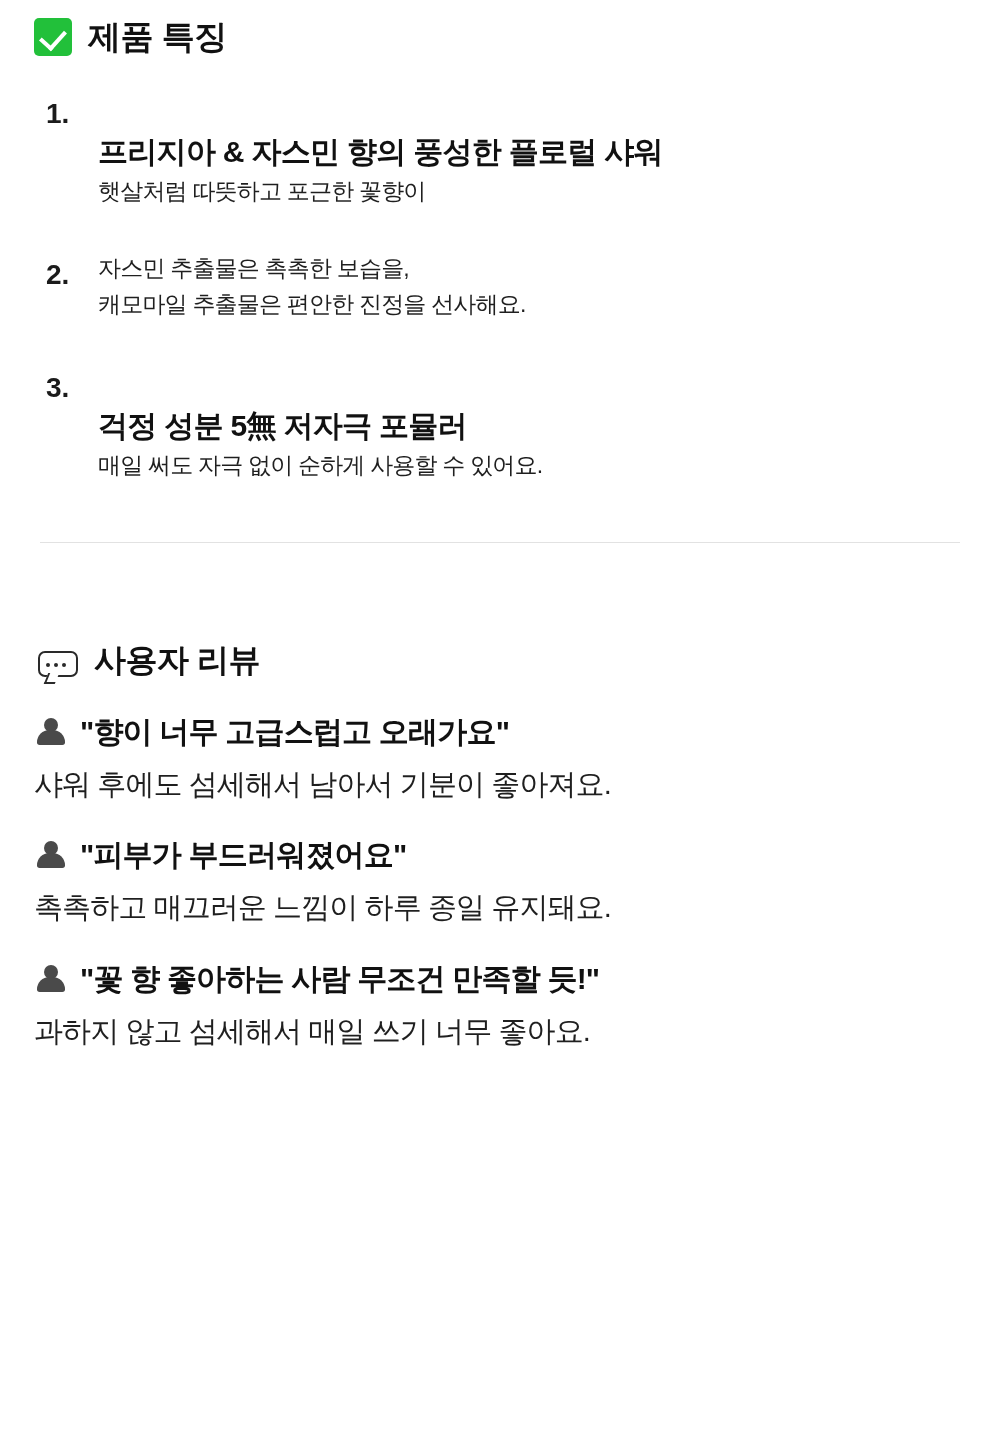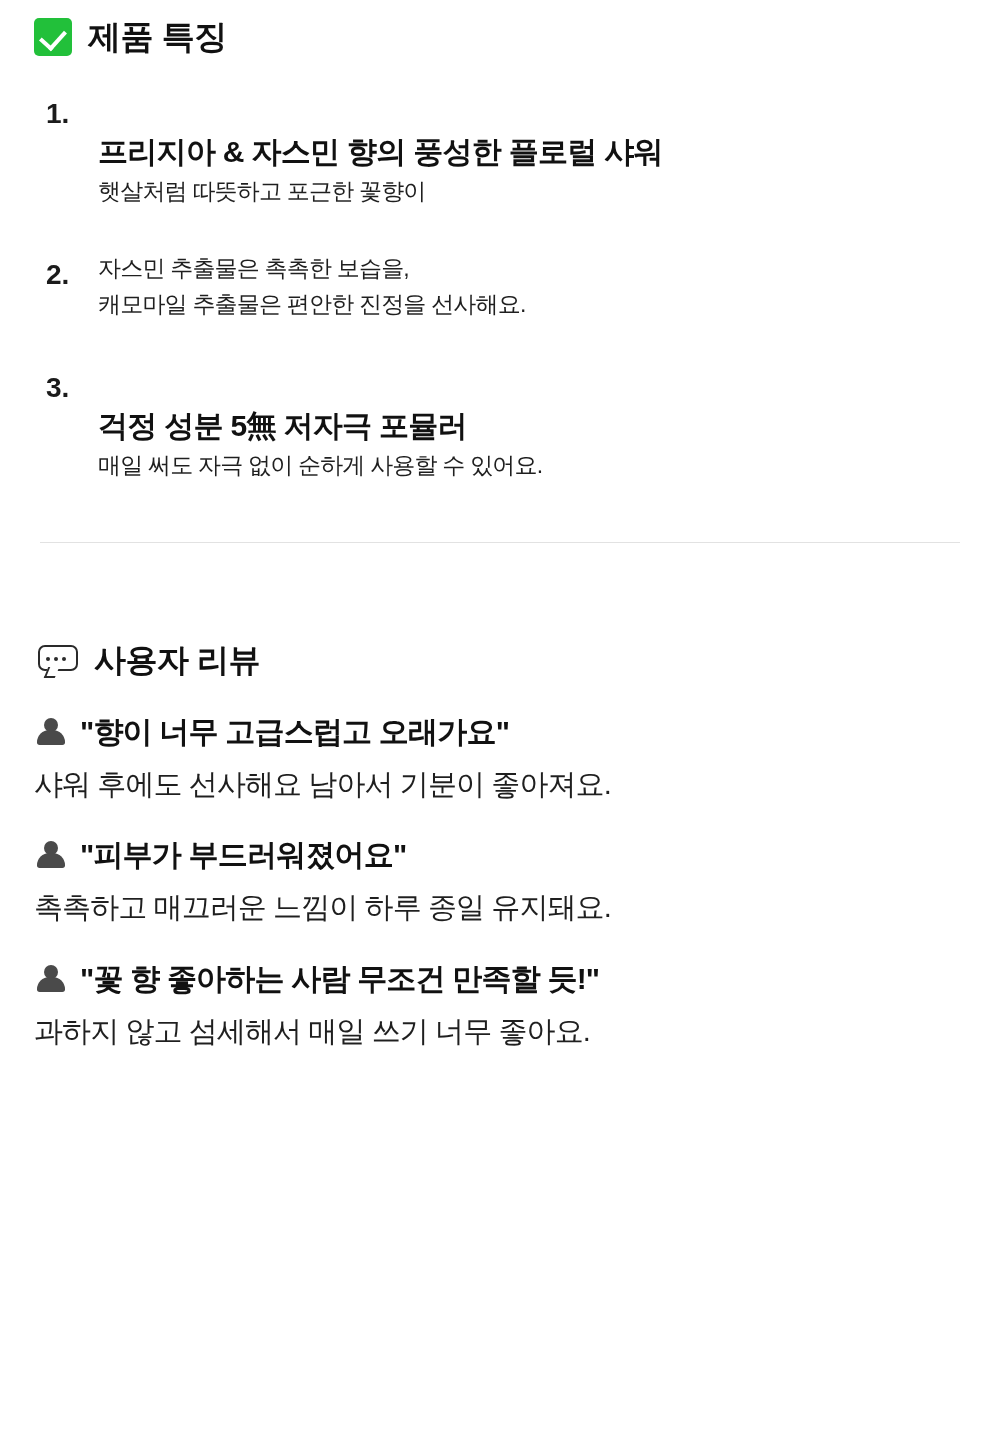--- a/index.html
+++ b/index.html
@@ -96,21 +96,21 @@
   .divider {
     margin: 58px 6px 0 6px;
     height: 1px;
     background: #e2e2e2;
   }
 
   
   .reviews-block { margin-top: 96px; }
   .reviews-head {
     display: flex;
-    align-items: center;
+    align-items: flex-end;
     gap: 16px;
     padding-left: 4px;
   }
   .bubble-icon {
     width: 40px;
     height: 32px;
     flex: 0 0 auto;
     position: relative;
   }
   .bubble-icon .box {
@@ -248,21 +248,21 @@
     </div>
 
     <div class="review">
       <div class="review-quote-row">
         <span class="person-icon">
           <span class="head"></span>
             <span class="body"></span>
         </span>
         <span class="review-quote">"향이 너무 고급스럽고 오래가요"</span>
       </div>
-      <div class="review-text">샤워 후에도 선사해요 남아서 기분이 좋아져요.</div>
+      <div class="review-text">샤워 후에도 섬세해서 남아서 기분이 좋아져요.</div>
     </div>
 
     <div class="review">
       <div class="review-quote-row">
         <span class="person-icon">
           <span class="head"></span>
             <span class="body"></span>
         </span>
         <span class="review-quote">"피부가 부드러워졌어요"</span>
       </div>

